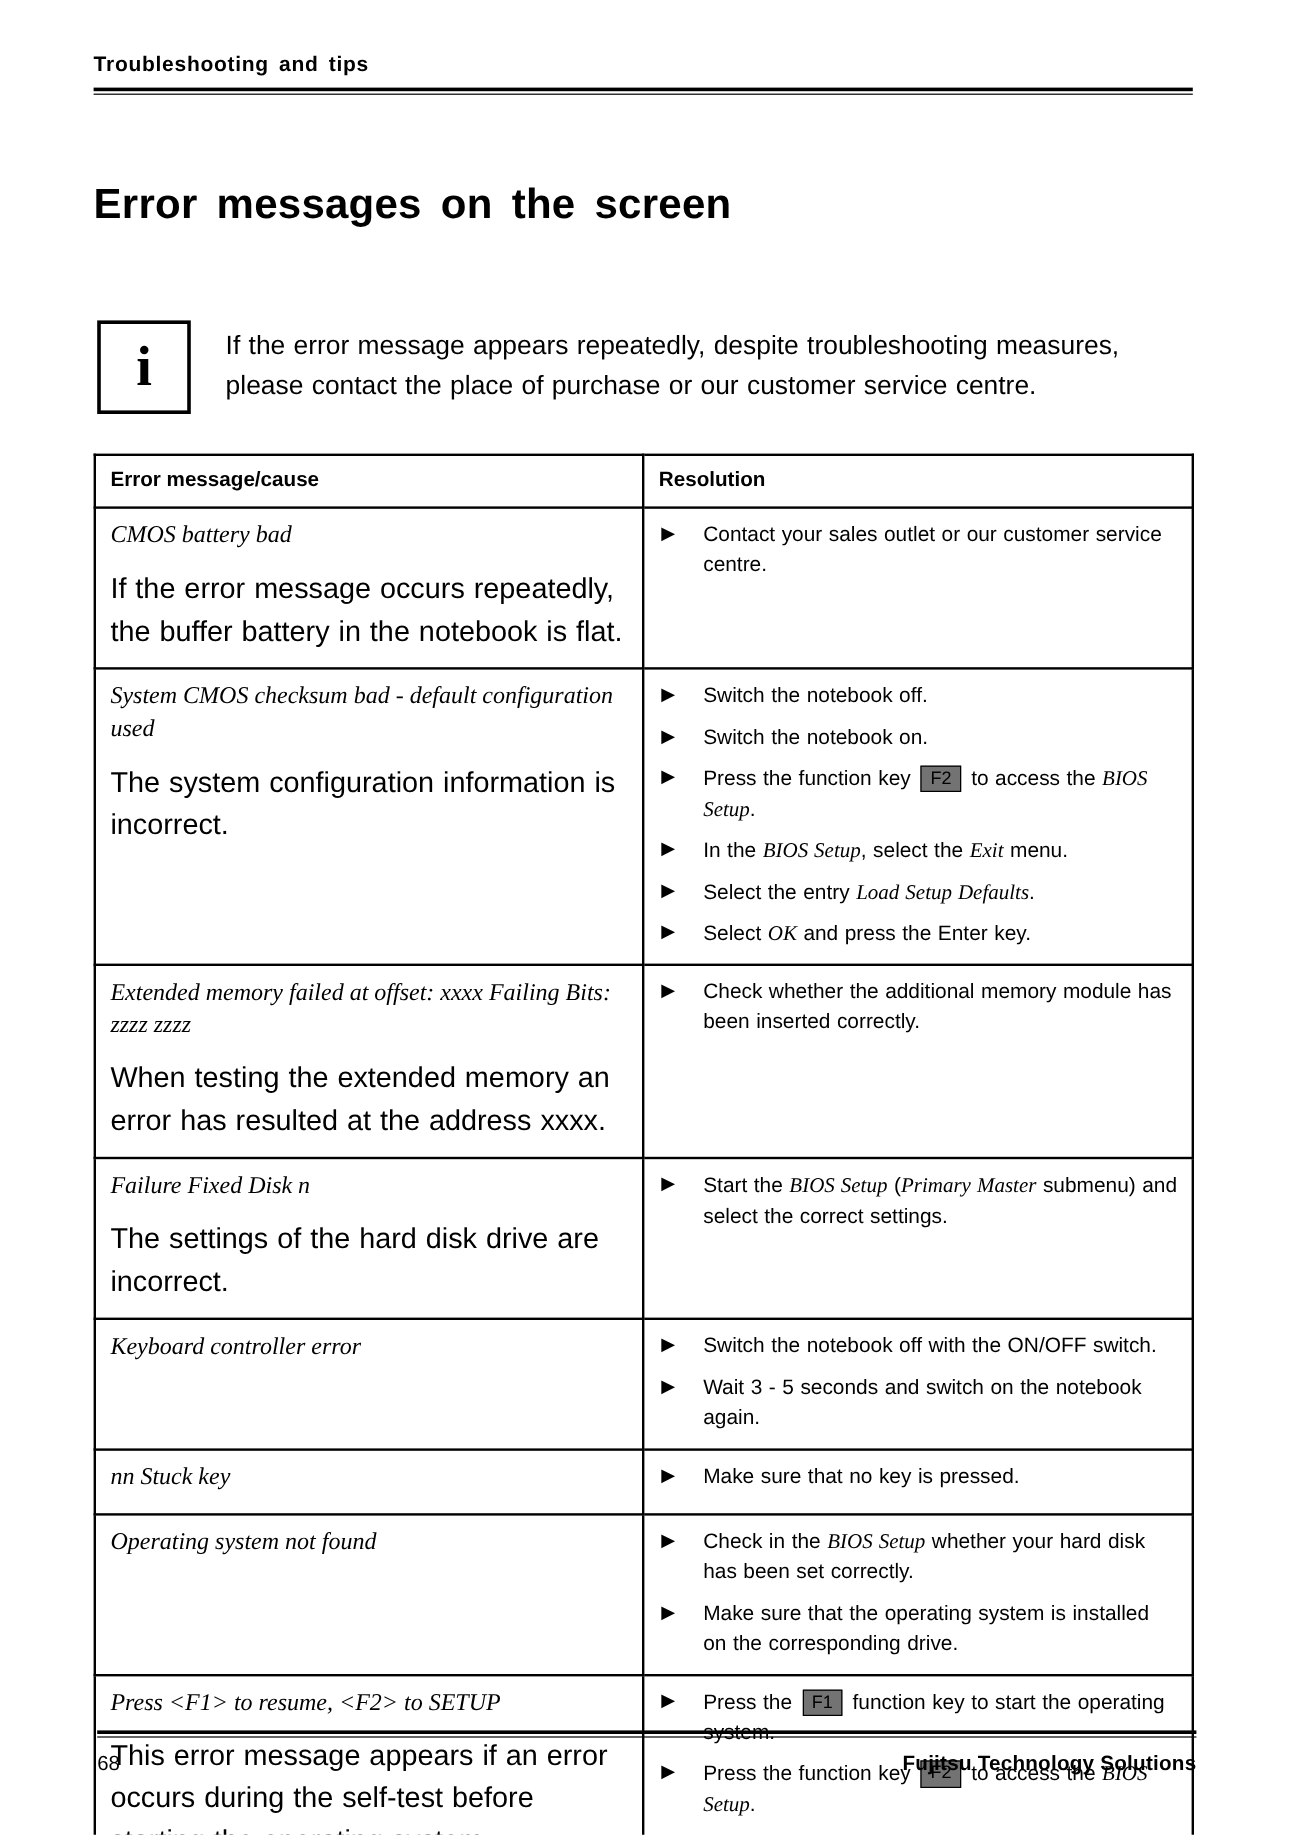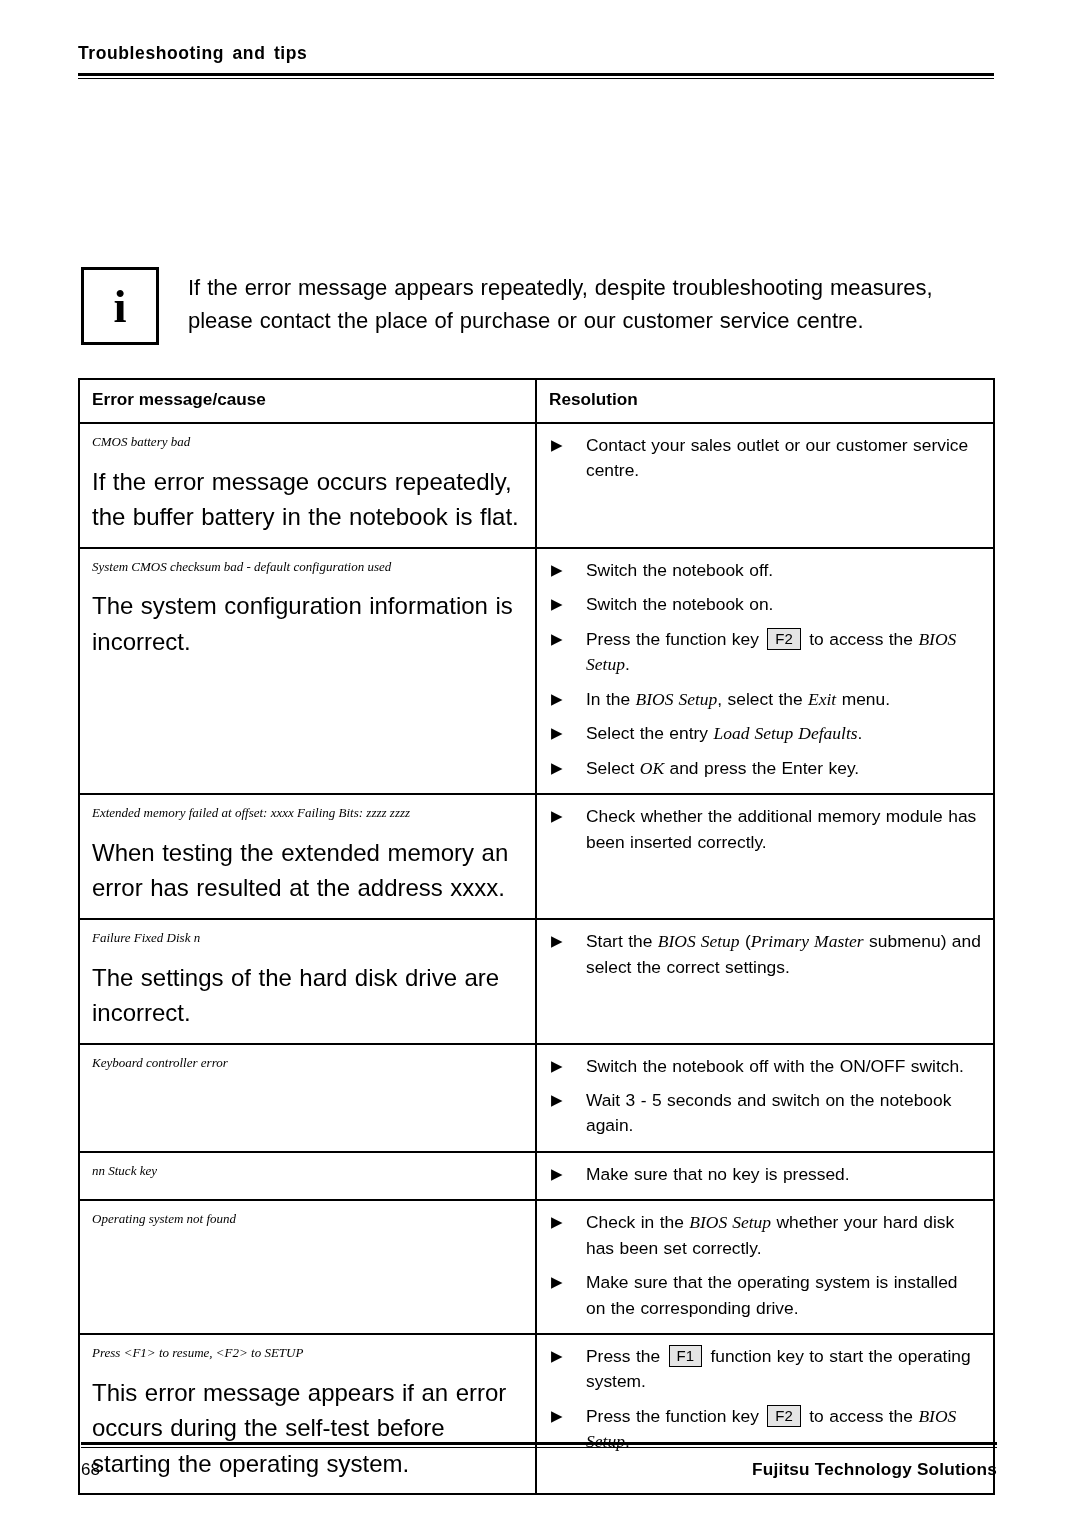--- a/index.html
+++ b/index.html
@@ -127,21 +127,21 @@
     font-weight: bold;
     padding-top: 7px;
     padding-bottom: 7px;
     border-radius: 20px;
   }
 
   
   .msg {
     font-family: "Liberation Serif", serif;
     font-style: italic;
-    font-size: 13px;
+    font-size: 20px;
     line-height: 1.36;
     margin: 0 0 4px 0;
   }
   .cause {
     font-size: 24px;
     line-height: 1.48;
     margin: 13px 0 0 0;
     word-spacing: 0.8px;
   }
   .plain {
@@ -177,21 +177,21 @@
   }
   .keycap {
     display: inline-block;
     border: 1.5px solid #000;
     padding: 0px 7px 1px 7px;
     font-size: 15px;
     line-height: 1.28;
     margin: 0 3px;
     position: relative;
     top: -1px;
-    background: #e5e5e5;
+    background: #737373;
     font-family: "Liberation Sans", sans-serif;
     text-align: right;
   }
 
   
   .footer {
     position: absolute;
     left: 81px;
     top: 1442px;
     width: 916px;
@@ -217,20 +217,21 @@
 </head>
 <body>
 
 <div class="page">
 
   <div class="runhead">
     <div class="runhead-text">Troubleshooting and tips</div>
     <div class="rule-double"></div>
   </div>
 
+  <h1 class="page-title">Error messages on the screen</h1>
 
 
   <div class="note">
     <div class="note-icon">
       <span>i</span>
     </div>
     <div class="note-text">If the error message appears repeatedly, despite troubleshooting measures, please contact the place of purchase or our customer service centre.</div>
   </div>
 
   <table class="errtab">

